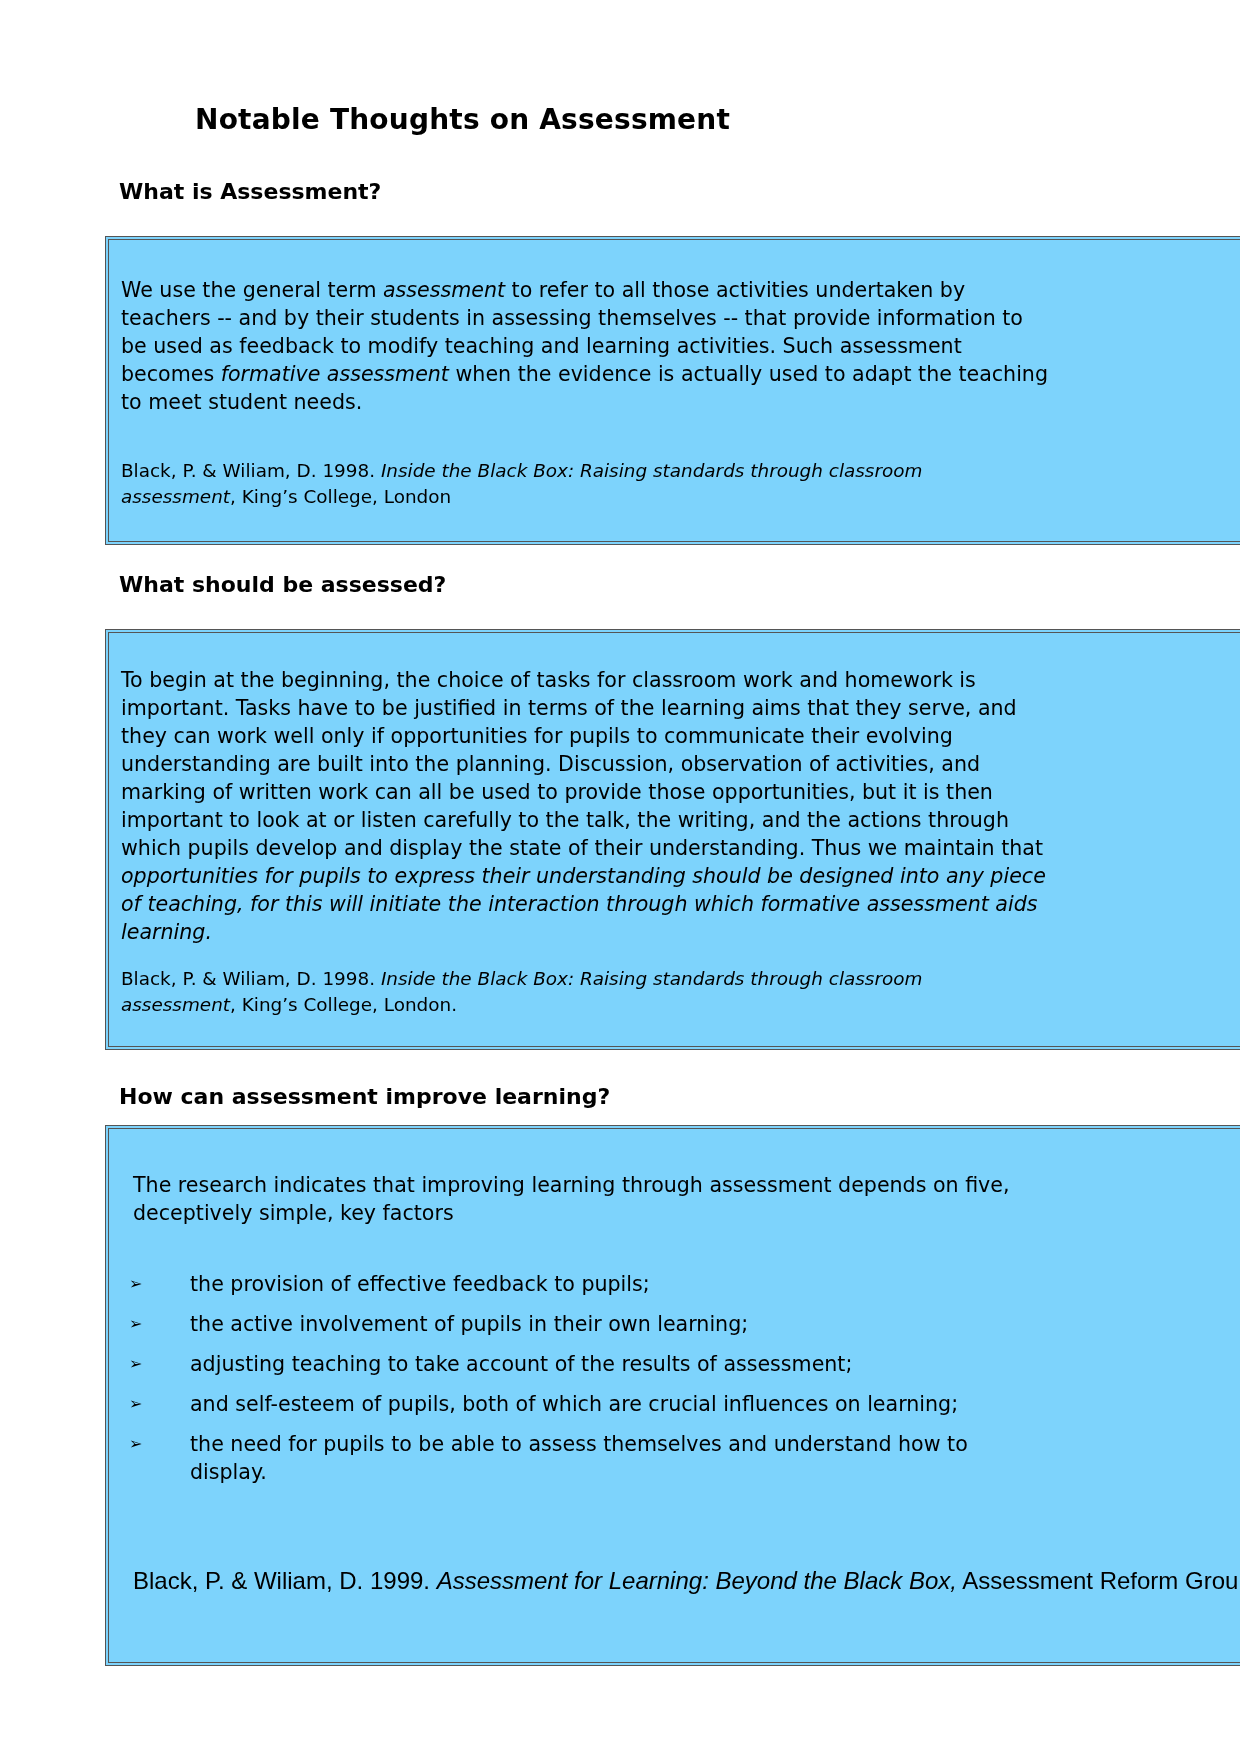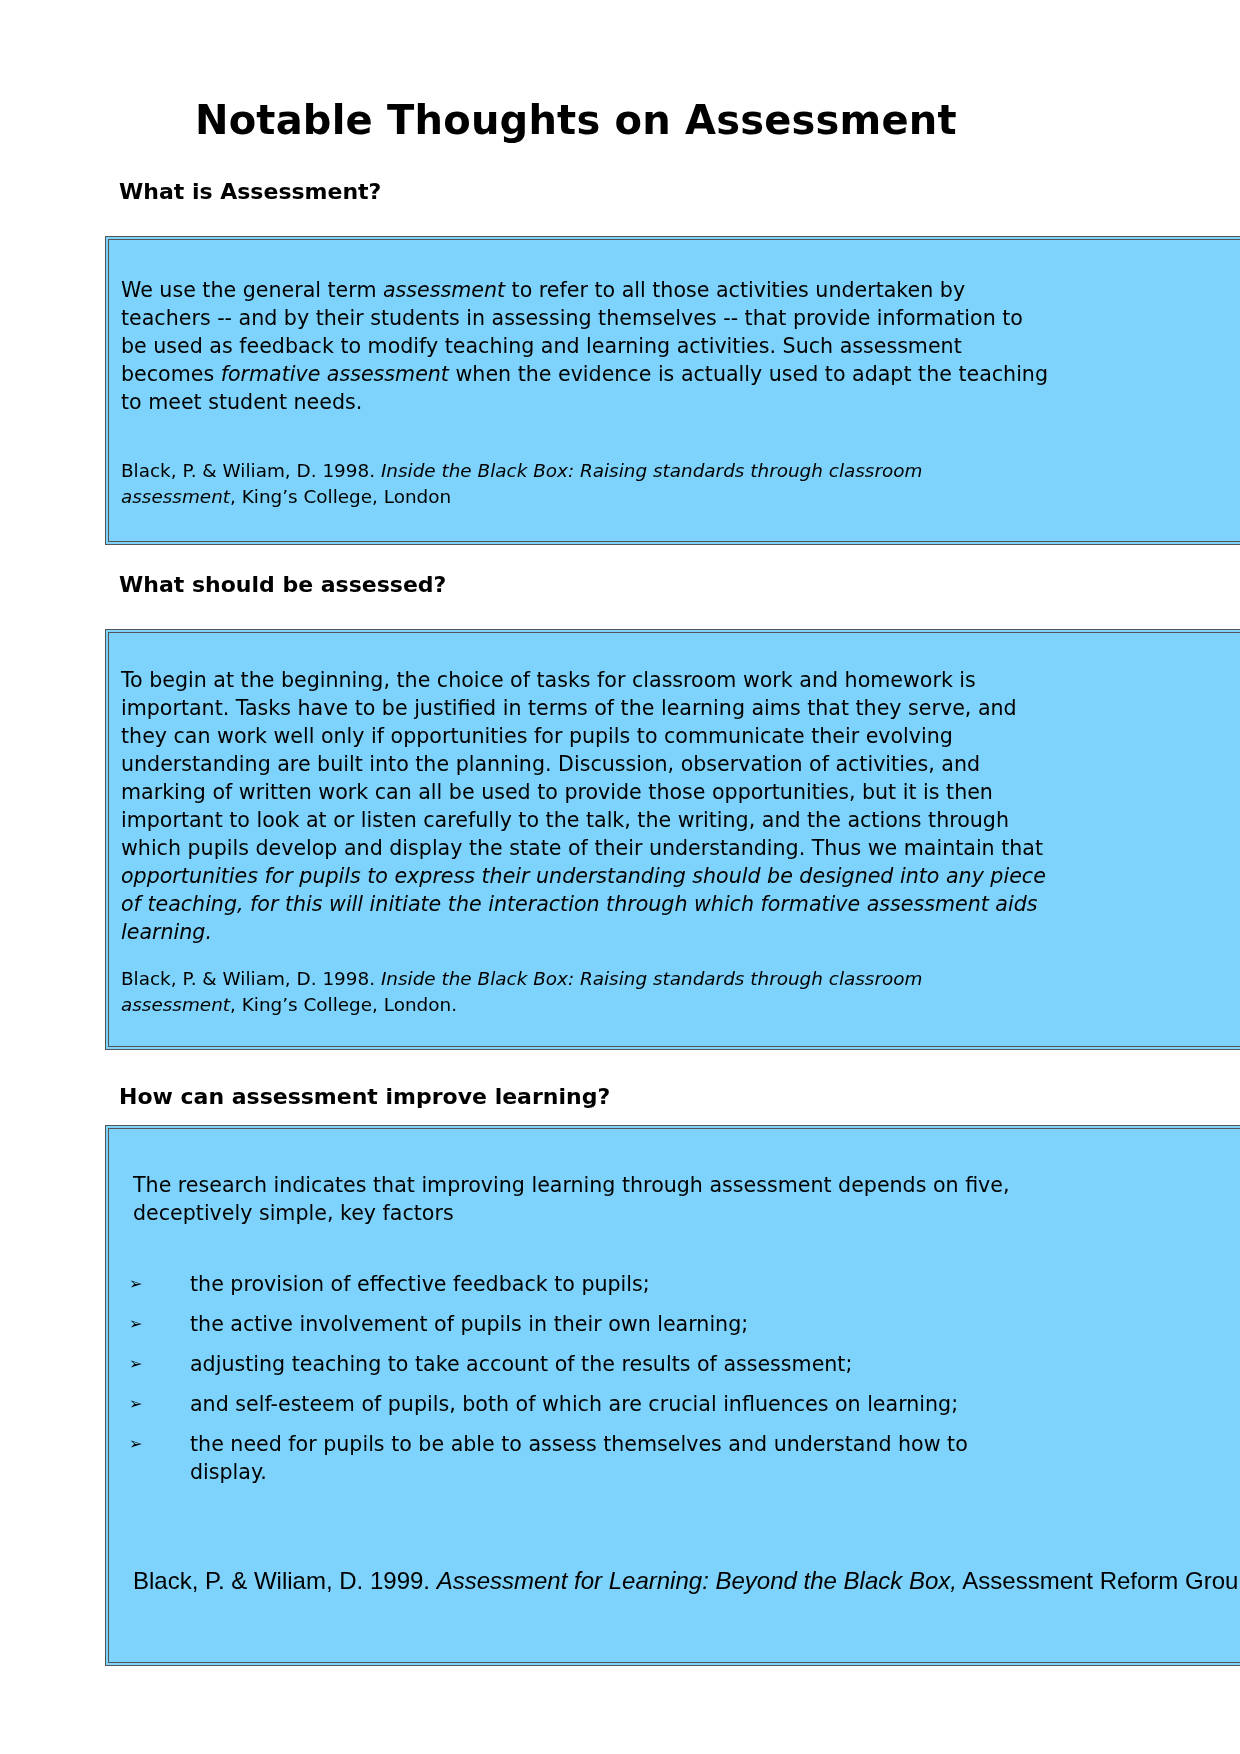--- a/index.html
+++ b/index.html
@@ -15,21 +15,21 @@
       font-family: "DejaVu Sans", sans-serif;
       color: #000;
     }
     .title {
       position: absolute;
       left: 195px;
       top: 92px;
       margin: 0;
       font-family: "DejaVu Sans", sans-serif;
       font-weight: bold;
-      font-size: 40px;
+      font-size: 28px;
       line-height: 56px;
       letter-spacing: 0.2px;
       white-space: nowrap;
     }
     .section-heading {
       position: absolute;
       left: 119px;
       margin: 0;
       font-family: "DejaVu Sans", sans-serif;
       font-weight: bold;

